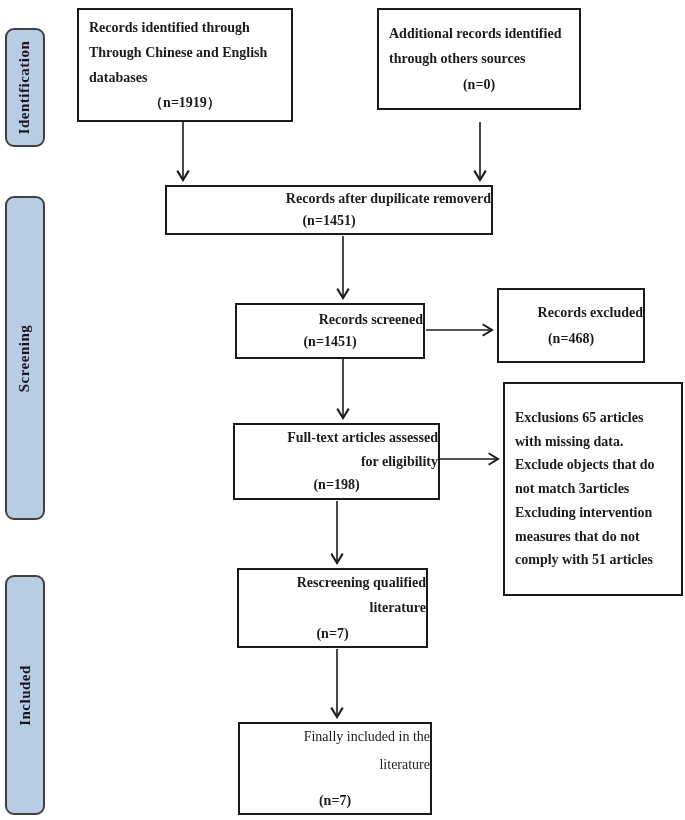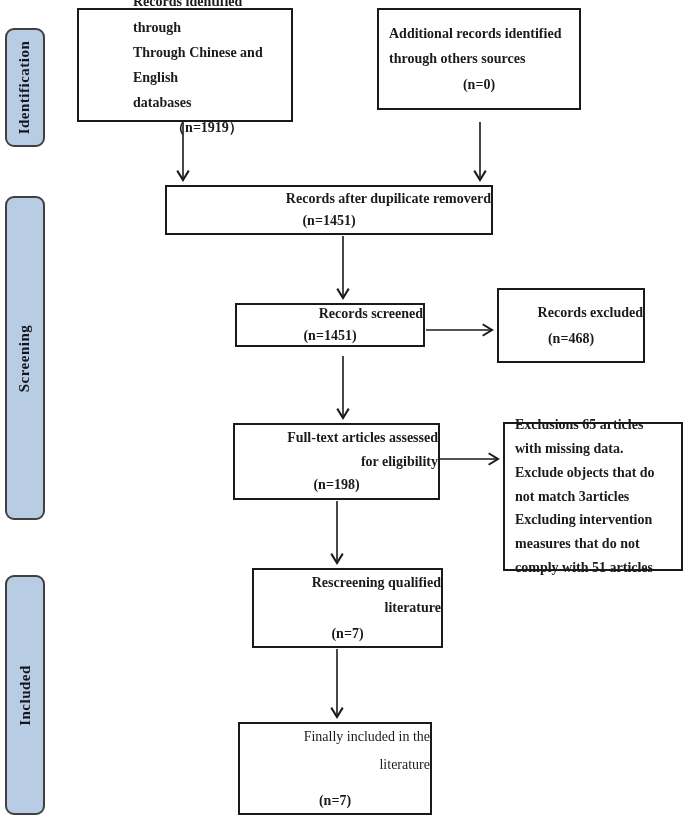--- a/index.html
+++ b/index.html
@@ -95,65 +95,65 @@
   <div class="stage" style="top:28px; height:119px;">
     <span class="stage-label">Identification</span>
   </div>
   <div class="stage" style="top:196px; height:324px;">
     <span class="stage-label">Screening</span>
   </div>
   <div class="stage" style="top:575px; height:240px;">
     <span class="stage-label">Included</span>
   </div>
 
-  <div class="box align-left" style="left:77px; top:8px; width:216px; height:114px;padding-left:44px;">
+  <div class="box align-left" style="left:77px; top:8px; width:216px; height:114px;">
     <div class="lines">Records identified through
 Through Chinese and English
 databases</div>
     <div class="count">（n=1919）</div>
   </div>
 
   <div class="box align-left" style="left:377px; top:8px; width:204px; height:102px;">
     <div class="lines">Additional records identified
 through others sources</div>
     <div class="count">(n=0)</div>
   </div>
 
   <div class="box lh-16" style="left:165px; top:185px; width:328px; height:50px;">
     <div class="lines">Records after dupilicate removerd</div>
     <div class="count">(n=1451)</div>
   </div>
 
-  <div class="box lh-16" style="left:235px; top:303px; width:190px; height:44px;">
+  <div class="box lh-16" style="left:235px; top:303px; width:190px; height:56px;">
     <div class="lines">Records screened</div>
     <div class="count">(n=1451)</div>
   </div>
 
   <div class="box" style="left:497px; top:288px; width:148px; height:75px;">
     <div class="lines">Records excluded</div>
     <div class="count">(n=468)</div>
   </div>
 
   <div class="box lh-17" style="left:233px; top:423px; width:207px; height:77px;">
     <div class="lines">Full-text articles assessed
 for eligibility</div>
     <div class="count">(n=198)</div>
   </div>
 
-  <div class="box align-left lh-17" style="left:503px; top:422px; width:180px; height:149px;">
+  <div class="box align-left lh-17" style="left:503px; top:382px; width:180px; height:214px;">
     <div class="lines">Exclusions 65 articles
 with missing data.
 Exclude objects that do
 not match 3articles
 Excluding intervention
 measures that do not
 comply with 51 articles</div>
   </div>
 
-  <div class="box" style="left:237px; top:568px; width:191px; height:80px;margin-left:15px;">
+  <div class="box" style="left:237px; top:568px; width:191px; height:80px;">
     <div class="lines">Rescreening qualified
 literature</div>
     <div class="count">(n=7)</div>
   </div>
 
   <div class="box regular lh-20" style="left:238px; top:722px; width:194px; height:93px;gap:8px;">
     <div class="lines">Finally included in the
 literature</div>
     <div class="count">(n=7)</div>
   </div>

